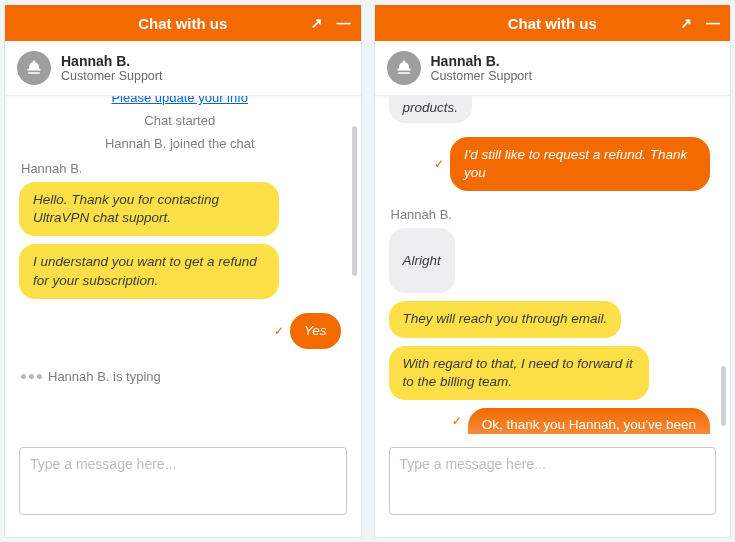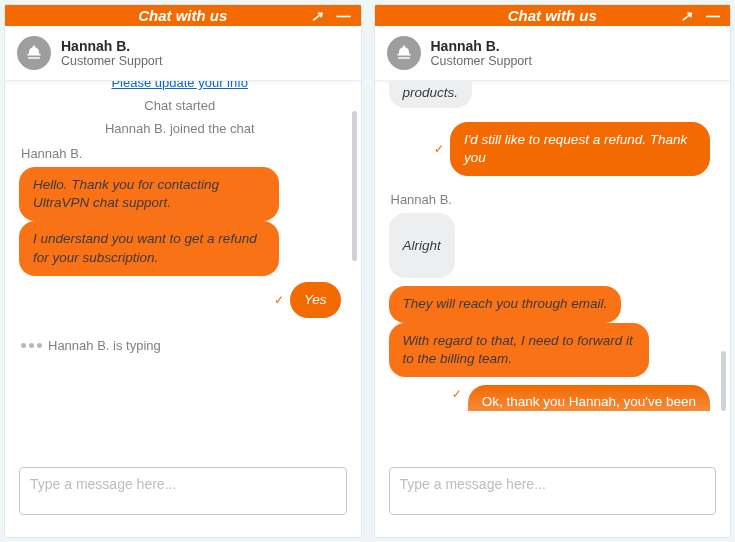--- a/index.html
+++ b/index.html
@@ -22,27 +22,26 @@
     flex-direction: column;
     height: 534px;
     overflow: hidden;
     position: relative;
   }
   .header {
     background: #f26a00;
     color: #fff;
     font-weight: 700;
     font-size: 15px;
-    height: 21px;
+    height: 36px;
     display: flex;
     align-items: center;
     padding: 0 12px;
     justify-content: center;
     position: relative;
-    font-style: italic;
   }
   .header-title { flex: 0 0 auto; }
   .header-actions {
     position: absolute;
     right: 10px;
     top: 0;
     height: 100%;
     display: flex;
     align-items: center;
     gap: 14px;
@@ -88,27 +87,28 @@
     text-align: center;
     color: #808080;
     font-size: 13px;
     margin: 8px 0;
   }
   .sender-label {
     color: #808080; font-size: 13px;
     margin: 10px 0 6px 2px;
   }
   .bubble-incoming {
-    background: #f97316;
+    background: #fde047;
     color: #3a3a3a;
     font-size: 13.5px;
     line-height: 1.35;
     border-radius: 16px;
     padding: 9px 14px;
     max-width: 260px;
+    margin-bottom: 8px;
     display: inline-block;
     clear: both;
   }
   .row-in { text-align: left; font-style: italic; }
   .row-out { text-align: right; display: flex; justify-content: flex-end; align-items: center; gap: 6px; }
   .bubble-outgoing {
     background: #f26a00;
     color: #fff;
     font-size: 13.5px;
     line-height: 1.35;
@@ -130,21 +130,21 @@
     display: inline-flex; gap: 3px;
   }
   .dots span {
     width: 5px; height: 5px; border-radius: 50%; background: #b8b8b8; display: inline-block;
   }
   .input-area {
     padding: 10px 14px 18px 14px;
   }
   .input-box {
     width: 100%;
-    height: 48px;
+    height: 68px;
     border: 1px solid #c8c8c8;
     border-radius: 4px;
     padding: 8px 10px;
     font-size: 14px;
     color: #333;
     resize: none;
     font-family: inherit;
   }
   .input-box::placeholder { color: #bdbdbd; }
   .scrollbar {
@@ -174,21 +174,20 @@
   }
   .cut-bubble-bottom {
     background: linear-gradient(#f26a00, #f58a3a);
     color: #fff;
     font-size: 13.5px;
     border-radius: 18px 18px 0 0;
     padding: 9px 14px 2px 14px;
     max-width: 260px;
     display: inline-block;
     text-align: left;
-    margin-top: 8px;
   }
 </style>
 </head>
 <body>
 
 <div class="chat-widget">
   <div class="header">
     <span class="header-title">Chat with us</span>
     <div class="header-actions">
       <span class="header-icon">↗</span>

